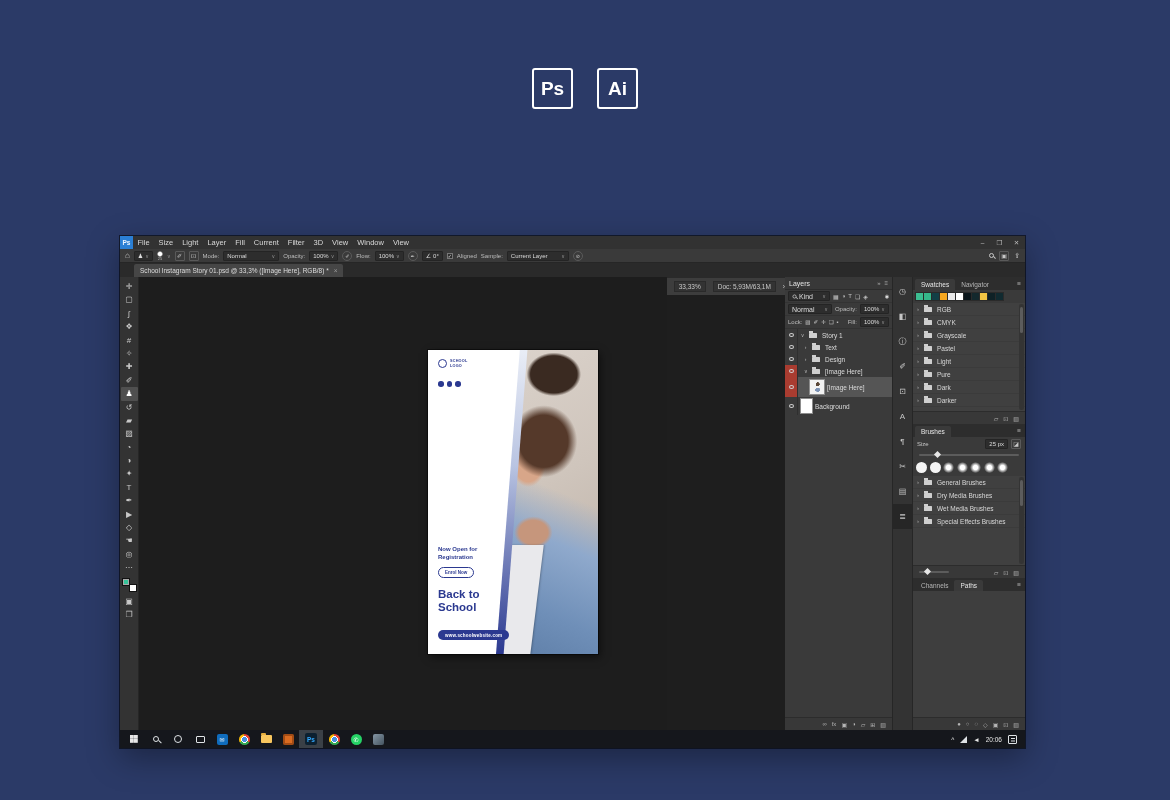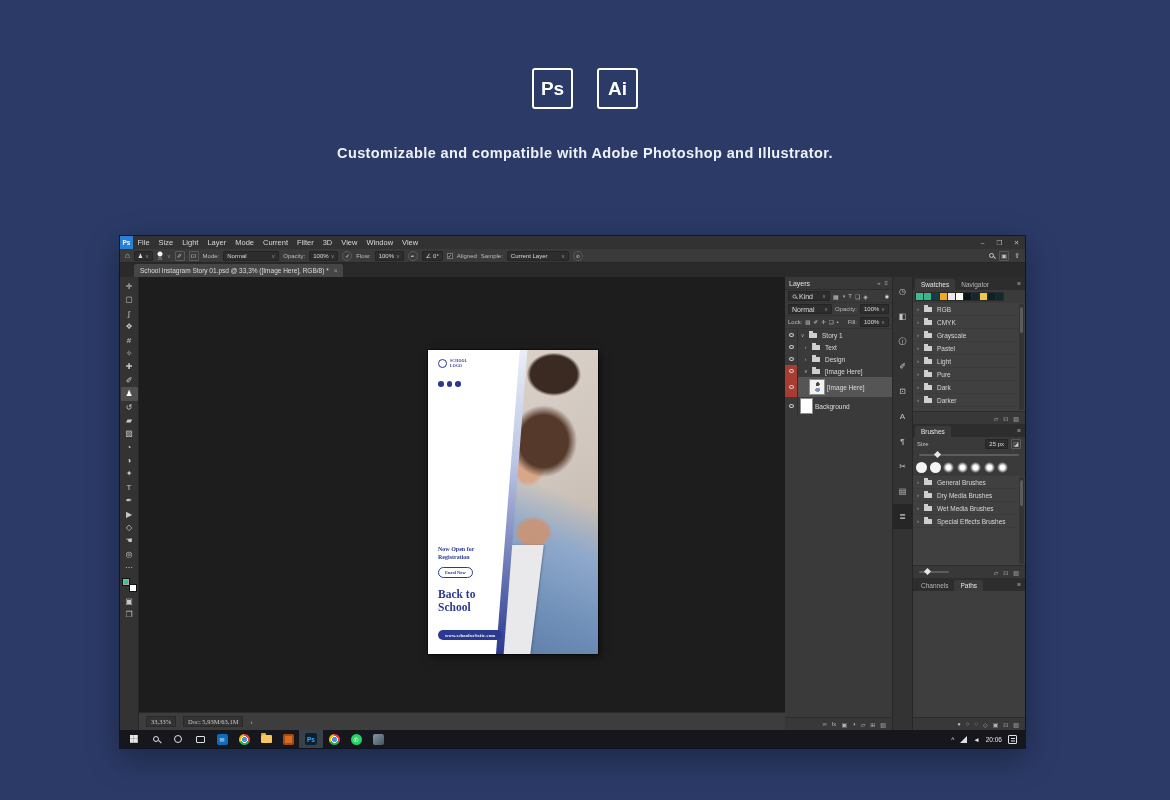--- a/index.html
+++ b/index.html
@@ -57,21 +57,21 @@
   .toolbar { width:19px; background:#333; border-right:1px solid #262626; display:flex;
              flex-direction:column; align-items:center; padding-top:3px; }
   .tool { width:17px; height:13.4px; line-height:13.4px; text-align:center; font-size:8px; color:#c8c8c8; }
   .tool.selected { background:#4f4f4f; color:#fff; border-radius:1px; }
   .colorchips { position:relative; width:15px; height:14px; margin:3px 0; }
   .chip { position:absolute; width:8px; height:8px; border:1px solid #111; }
   .chip.fg { left:0; top:0; z-index:2; box-shadow:0 0 0 1px #aaa inset; }
   .chip.bg { right:0; bottom:0; }
 
   
-  .canvas-col { flex:1; display:flex; flex-direction:column; min-width:0;font-family:Liberation Serif, serif; }
+  .canvas-col { flex:1; display:flex; flex-direction:row; min-width:0; }
   .pasteboard { flex:1; position:relative; background:#1d1d1d; overflow:hidden; }
   .statusbar { height:18px; background:#3d3d3d; border-top:1px solid #2a2a2a; display:flex;
                align-items:center; gap:7px; padding-left:7px; font-size:6.5px; color:#c9c9c9; }
   .sb-box { background:#333; border:1px solid #2a2a2a; padding:1px 4px; }
 
   .document { position:absolute; left:289px; top:73px; width:170px; height:304px; background:#fff;
               box-shadow:0 0 0 1px rgba(0,0,0,.45), 2px 3px 8px rgba(0,0,0,.55); overflow:hidden; }
   .photo { position:absolute; inset:0; clip-path:polygon(58% 0, 100% 0, 100% 100%, 43% 100%);
            background:
              radial-gradient(40px 32px at 74% 8%, #3a2a21 0 58%, rgba(58,42,33,0) 68%),
@@ -204,37 +204,36 @@
 <body style="background: rgb(43, 58, 103);">
 
 <div class="hero-badges">
   <div data-each="header.badges">
     <div class="badge">Ps</div>
   
     <div class="badge">Ai</div>
   </div>
 </div>
 <div class="hero-text">
-  <div>Customizable and compatible with Adobe Photoshop and Illustrator.</div>
 </div>
 
 <div id="window">
 
   <div class="menubar">
     <span class="ps-logo">Ps</span>
     <span data-each="ps.titlebar.menus">
       <span class="menu-item">File</span>
     
       <span class="menu-item">Size</span>
     
       <span class="menu-item">Light</span>
     
       <span class="menu-item">Layer</span>
     
-      <span class="menu-item">Mode</span>
+      <span class="menu-item">Fill</span>
     
       <span class="menu-item">Current</span>
     
       <span class="menu-item">Filter</span>
     
       <span class="menu-item">3D</span>
     
       <span class="menu-item">View</span>
     
       <span class="menu-item">Window</span>

